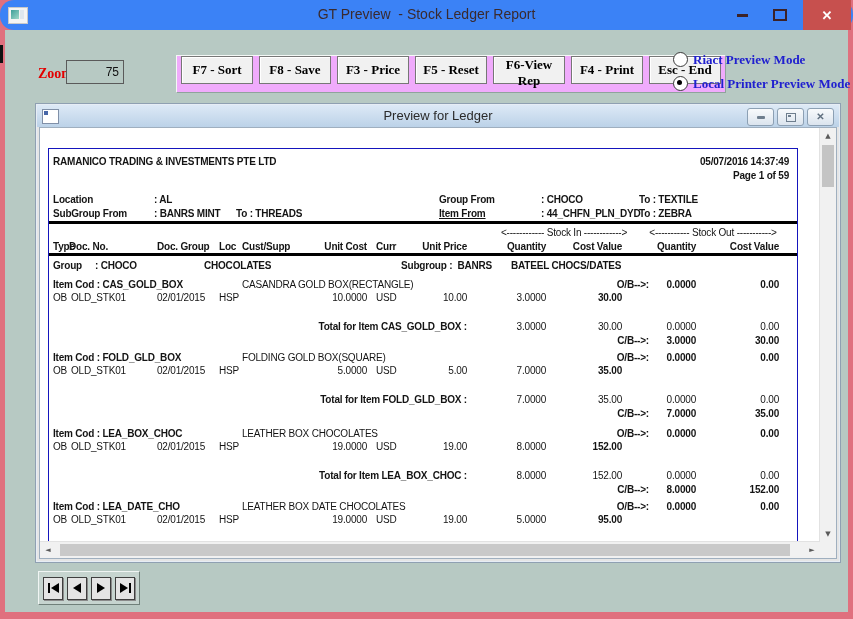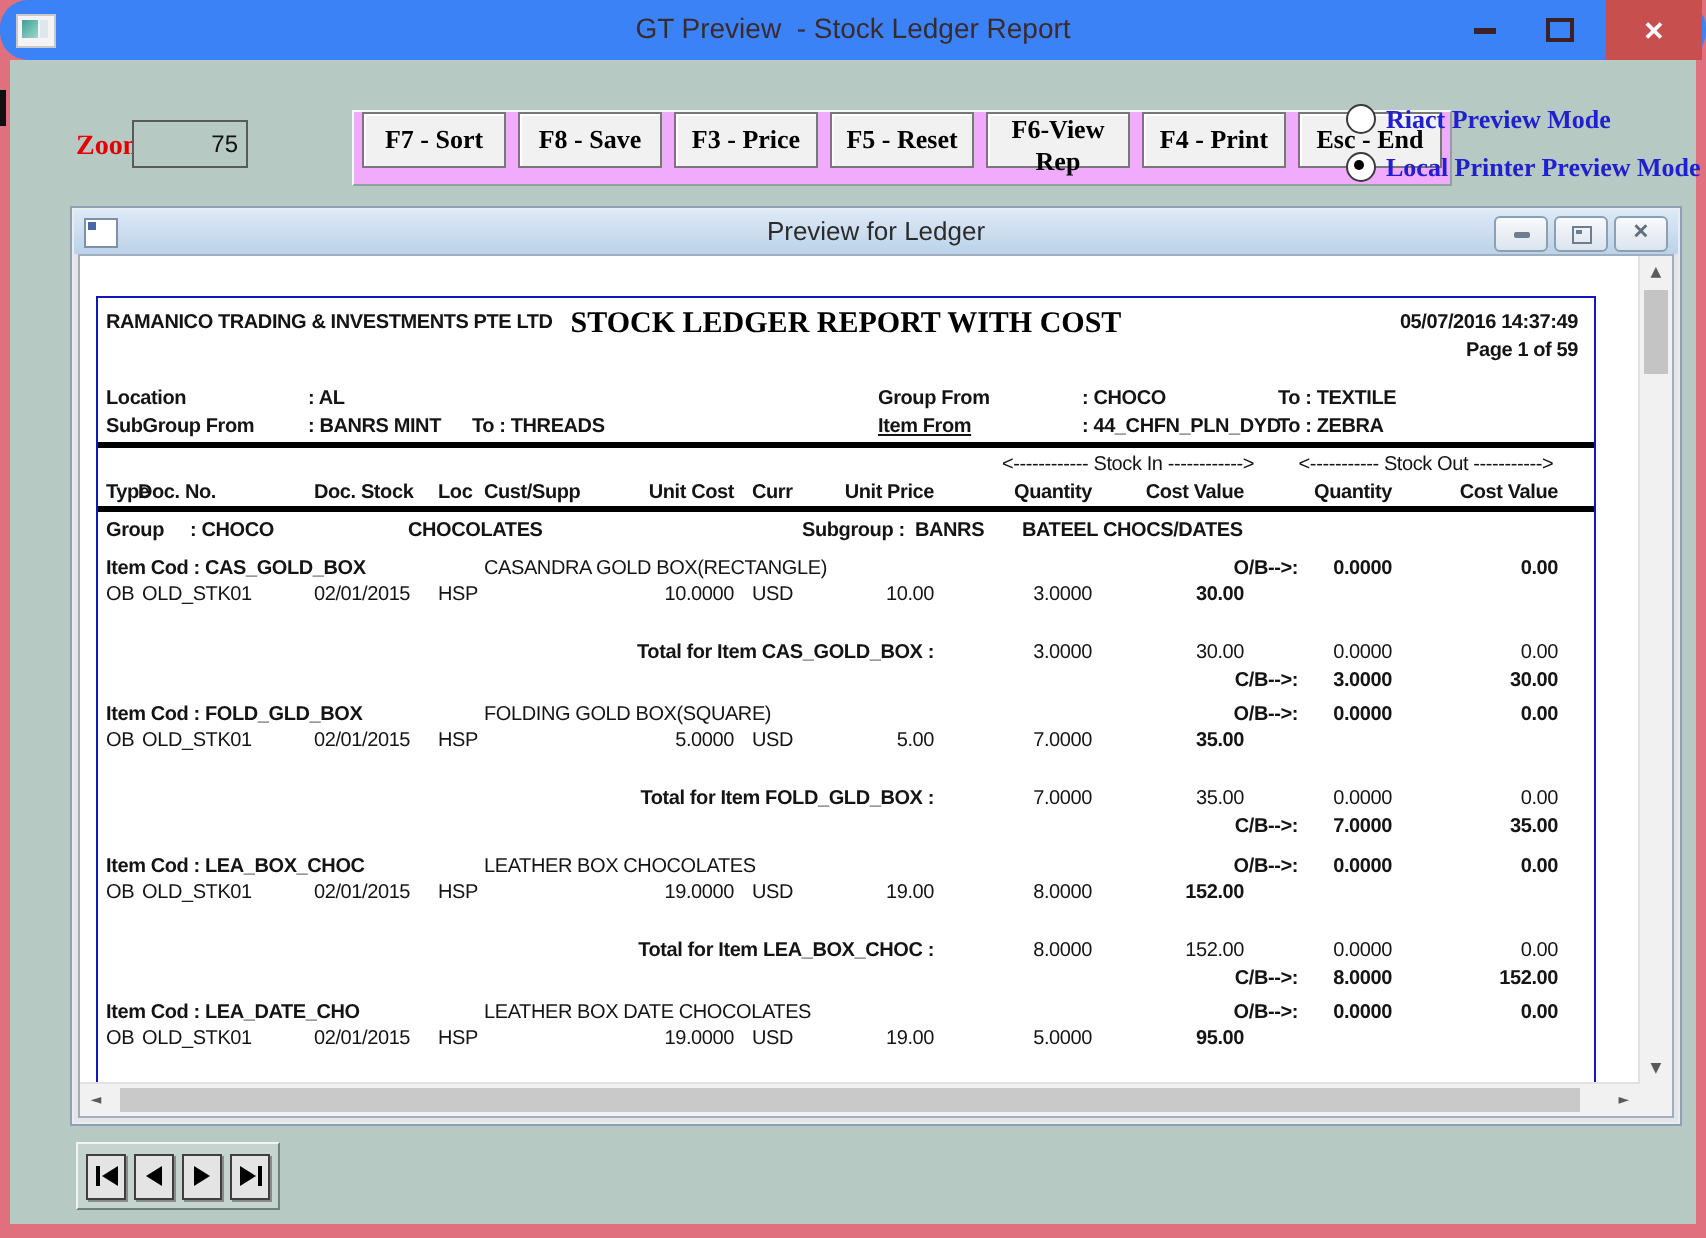--- a/index.html
+++ b/index.html
@@ -121,40 +121,39 @@
               <span class="box"></span>
             </span>
           <span class="pvb">
               <span class="x">✕</span>
             </span>
         </span>
       </div>
       <div class="pv-body">
         <div class="sheet" id="sheet">
             <span class="rc b" style="top: 7px; left: 4px;">RAMANICO TRADING &amp; INVESTMENTS PTE LTD</span>
-            <span class="rtitle" style="top: 5px; left: 374px; transform: translateX(-50%);">STOCK LEDGER REPORT WITH COST</span>
             <span class="rc b" style="top: 7px; right: 8px;">05/07/2016 14:37:49</span>
             <span class="rc b" style="top: 21px; right: 8px;">Page 1 of 59</span>
             <span class="rc b" style="top: 45px; left: 4px;">Location</span>
             <span class="rc b" style="top: 45px; left: 105px;">: AL</span>
             <span class="rc b" style="top: 45px; left: 390px;">Group From</span>
             <span class="rc b" style="top: 45px; left: 492px;">: CHOCO</span>
             <span class="rc b" style="top: 45px; left: 590px;">To : TEXTILE</span>
             <span class="rc b" style="top: 59px; left: 4px;">SubGroup From</span>
             <span class="rc b" style="top: 59px; left: 105px;">: BANRS MINT</span>
             <span class="rc b" style="top: 59px; left: 187px;">To : THREADS</span>
             <span class="rc b" style="top: 59px; left: 390px; text-decoration: underline;">Item From</span>
             <span class="rc b" style="top: 59px; left: 492px;">: 44_CHFN_PLN_DYD</span>
             <span class="rc b" style="top: 59px; left: 590px;">To : ZEBRA</span>
             <div class="rule" style="top: 72px;"></div>
             <span class="rc" style="top: 78px; left: 515px; transform: translateX(-50%);">&lt;------------ Stock In ------------&gt;</span>
             <span class="rc" style="top: 78px; left: 664px; transform: translateX(-50%);">&lt;----------- Stock Out -----------&gt;</span>
             <span class="rc b" style="top: 92px; left: 4px;">Type</span>
             <span class="rc b" style="top: 92px; left: 20px;">Doc. No.</span>
-            <span class="rc b" style="top: 92px; left: 108px;">Doc. Stock</span>
+            <span class="rc b" style="top: 92px; left: 108px;">Doc. Group</span>
             <span class="rc b" style="top: 92px; left: 170px;">Loc</span>
             <span class="rc b" style="top: 92px; left: 193px;">Cust/Supp</span>
             <span class="rc b" style="top: 92px; right: 430px;">Unit Cost</span>
             <span class="rc b" style="top: 92px; left: 327px;">Curr</span>
             <span class="rc b" style="top: 92px; right: 330px; margin-left: 16px;">Unit Price</span>
             <span class="rc b" style="top: 92px; right: 251px;">Quantity</span>
             <span class="rc b" style="top: 92px; right: 175px;">Cost Value</span>
             <span class="rc b" style="top: 92px; right: 101px;">Quantity</span>
             <span class="rc b" style="top: 92px; right: 18px;">Cost Value</span>
             <div class="rule" style="top: 104px;"></div>

